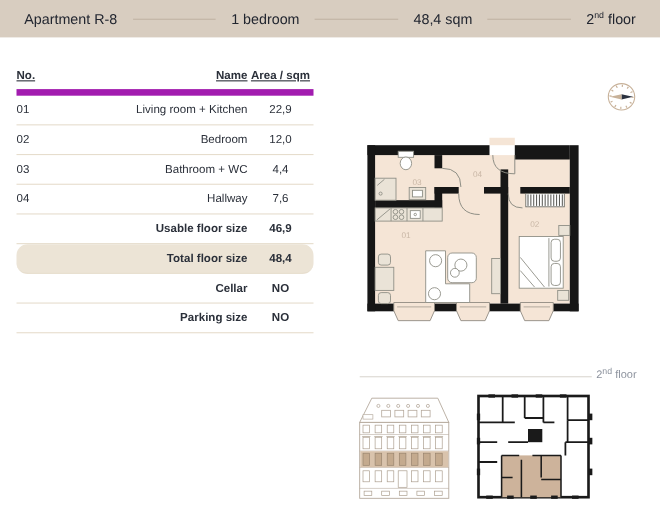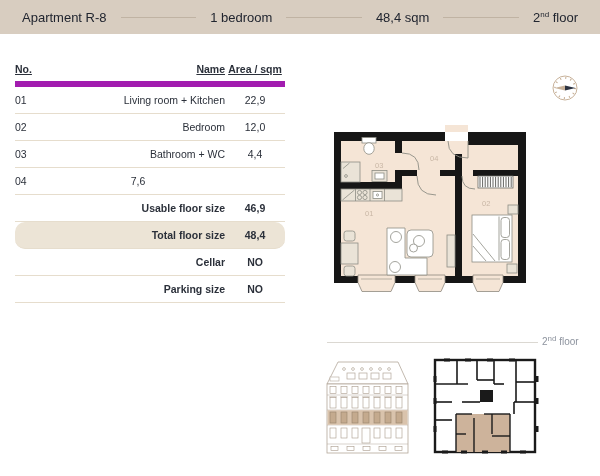--- a/index.html
+++ b/index.html
@@ -58,20 +58,21 @@
       <span class="c-name">Bedroom</span>
       <span class="c-area">12,0</span>
     </div>
     <div class="trow">
       <span class="c-no">03</span>
       <span class="c-name">Bathroom + WC</span>
       <span class="c-area">4,4</span>
     </div>
     <div class="trow">
       <span class="c-no">04</span>
+      <span class="c-name">Hallway</span>
       <span class="c-area">7,6</span>
     </div>
     <div class="trow sum">
       <span class="c-name">Usable floor size</span>
       <span class="c-area">46,9</span>
     </div>
     <div class="trow sum hl">
       <span class="c-name">Total floor size</span>
       <span class="c-area">48,4</span>
     </div>

